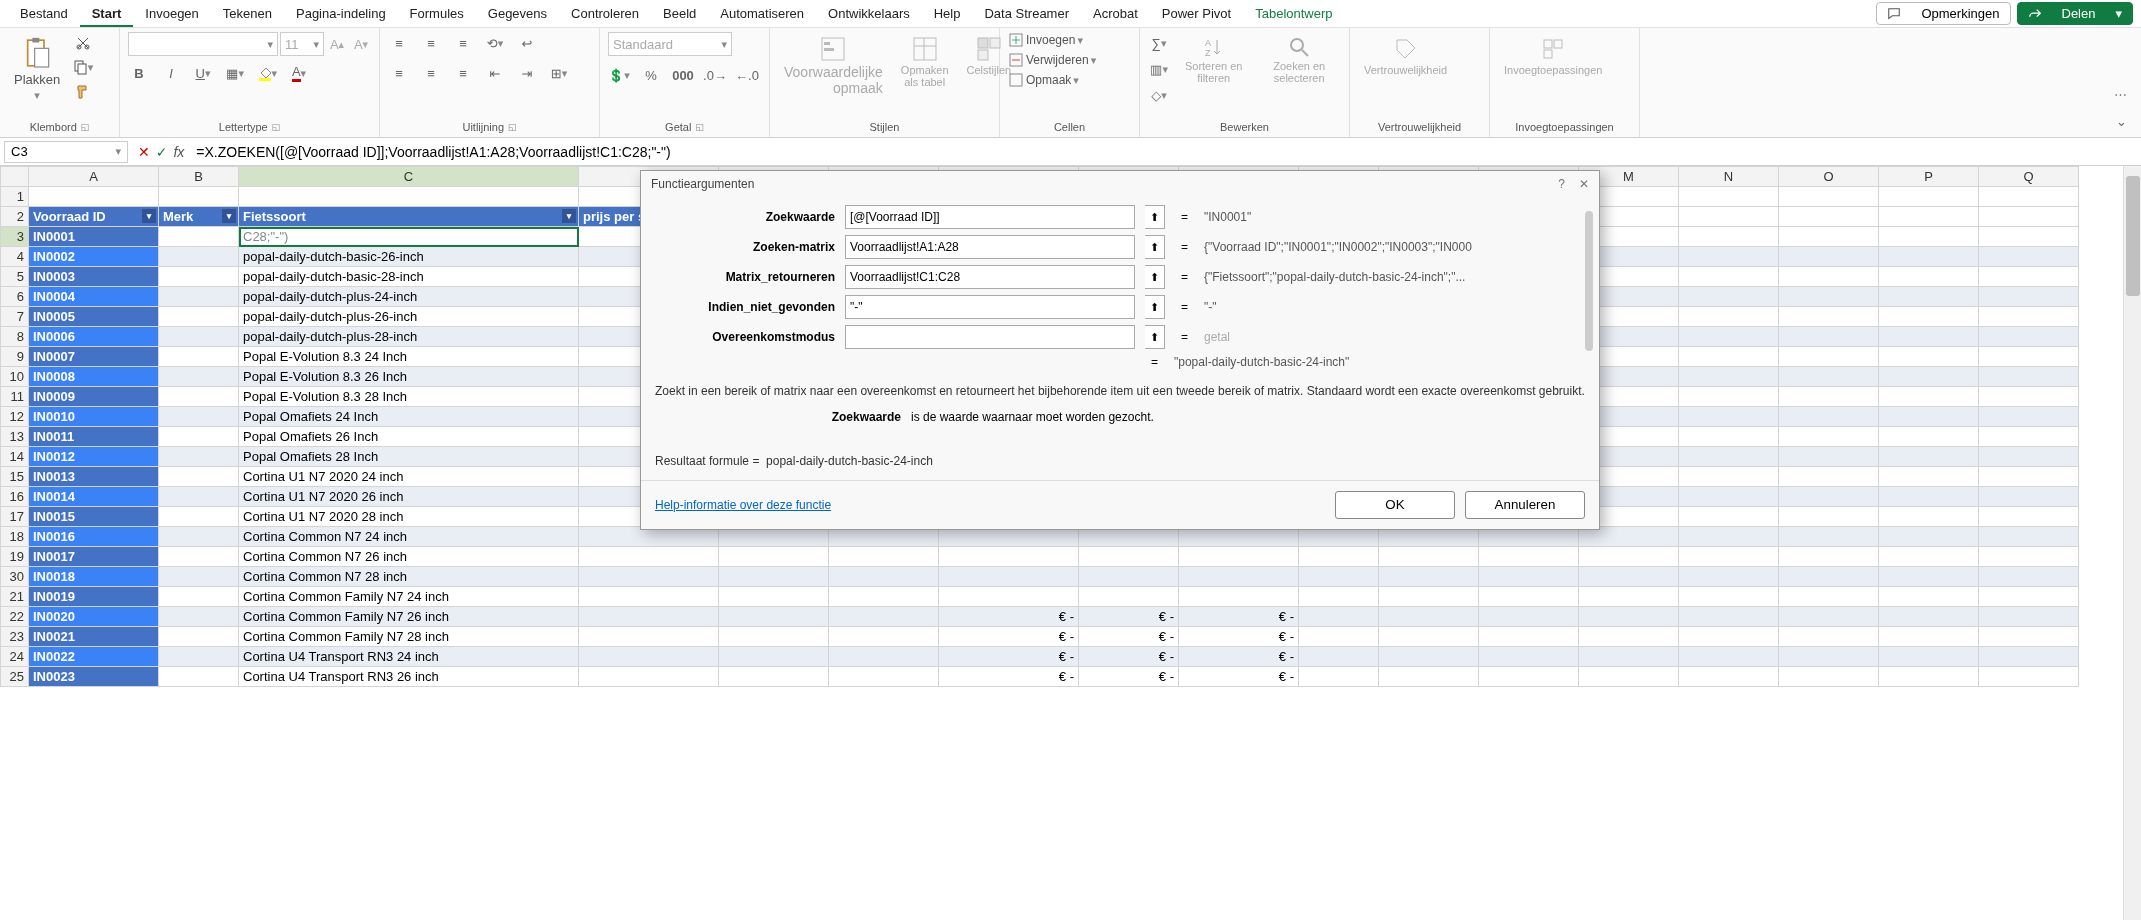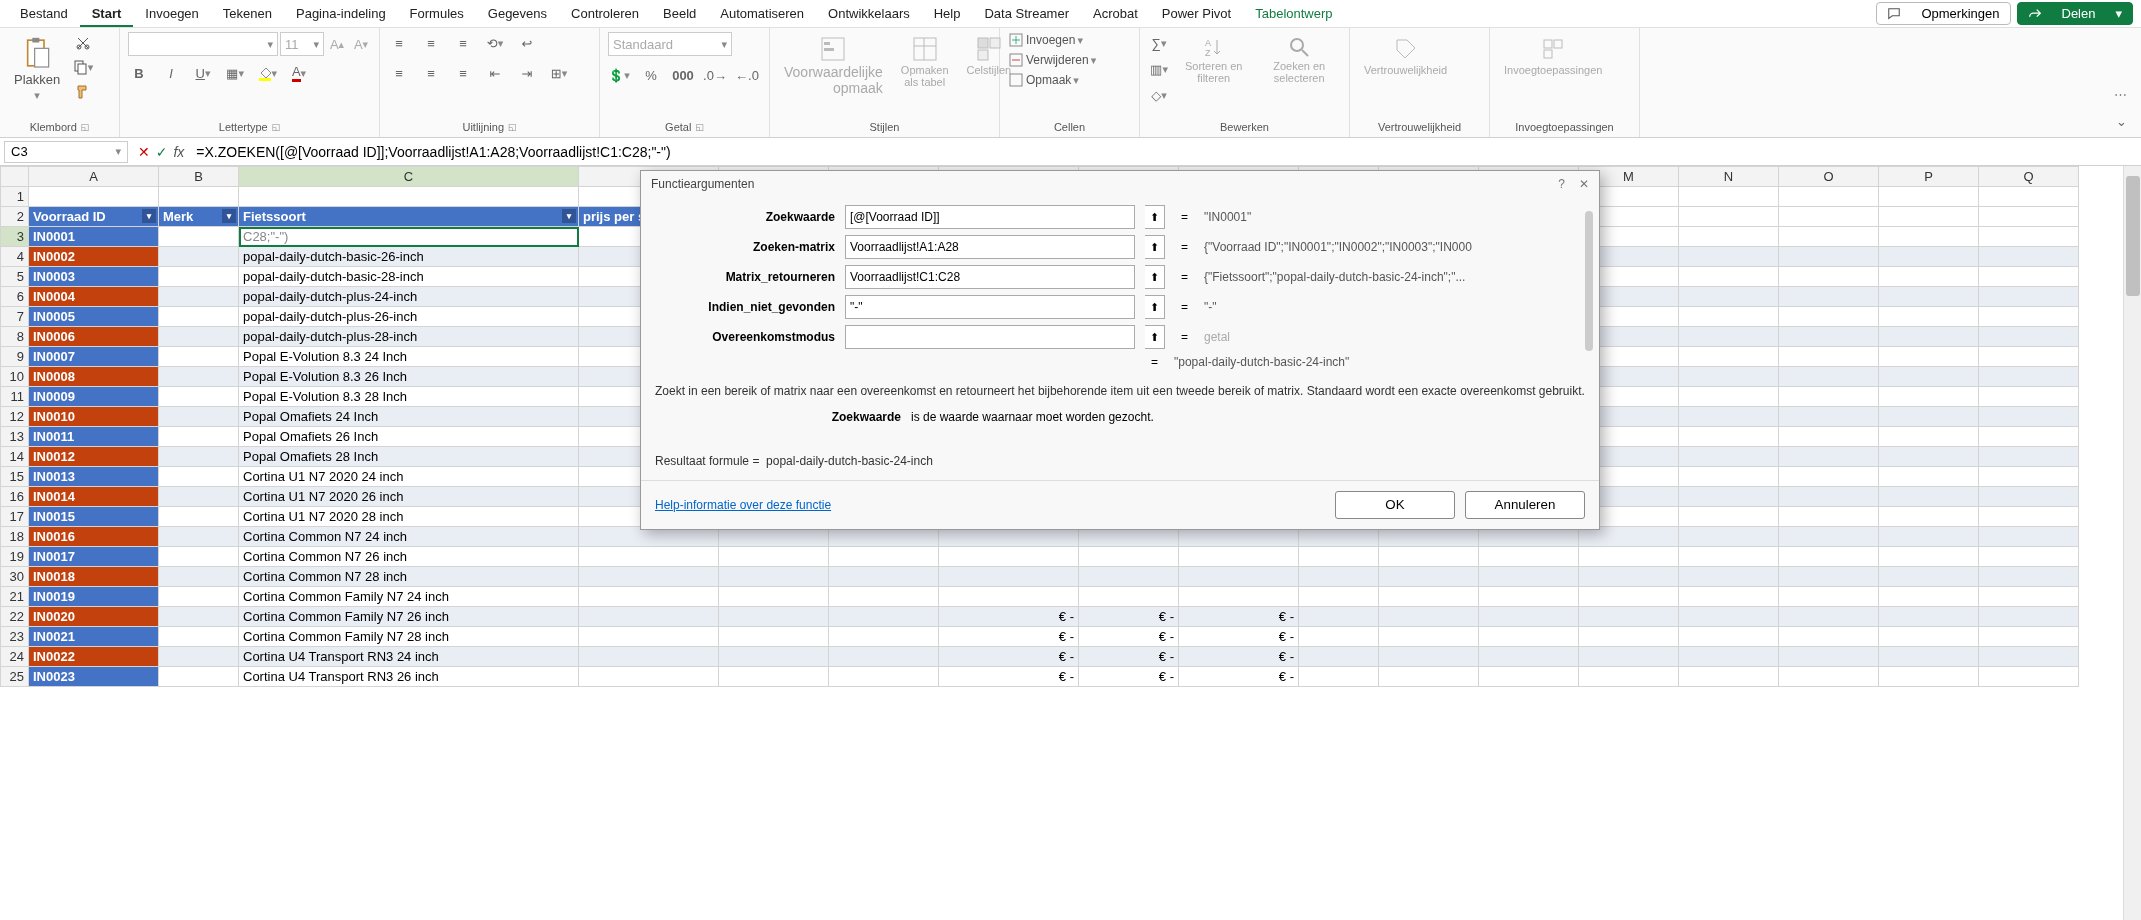--- a/index.html
+++ b/index.html
@@ -44,21 +44,21 @@
 .grid th,.grid td{border:1px solid #d4d4d4;height:20px;padding:0 4px;font-size:13px;white-space:nowrap;overflow:hidden;}
 .grid th{background:#f3f3f3;font-weight:400;color:#333;text-align:center;}
 .grid th.corner{background:#f3f3f3;width:28px;}
 .grid th.rowh{width:28px;text-align:right;padding-right:4px;}
 .grid th.colh.selcol{background:#d2e3c8;}
 .grid th.rowh.selrow{background:#d2e3c8;}
 .grid td.hdrcell{background:#4472c4;color:#fff;font-weight:600;position:relative;}
 .grid td.hdrcell .fbtn{position:absolute;right:2px;top:2px;width:14px;height:14px;background:#305496;color:#fff;font-size:9px;display:flex;align-items:center;justify-content:center;}
 .grid td.zebra{background:#e9edf4;}
 .grid td.idcell{color:#fff;background:#4472c4;font-weight:600;}
-.grid td.idcell.zebra{background:#c2410c;}
+.grid td.idcell.zebra{background:#3b82f6;}
 .grid td.sel{outline:2px solid #107c41;outline-offset:-2px;}
 .grid td.alignr{text-align:right;}
 
 
 .dialog{position:absolute;left:640px;top:4px;width:960px;background:#f8f8f8;border:1px solid #999;box-shadow:4px 4px 14px rgba(0,0,0,0.3);font-size:12px;}
 .dialog .titlebar{display:flex;justify-content:space-between;align-items:center;padding:6px 10px;color:#444;}
 .dialog .titlebar .icons{display:flex;gap:14px;color:#777;}
 .dialog .body{padding:8px 14px 12px;}
 .dialog .fname{font-weight:600;margin-bottom:10px;}
 .dialog .argrow{display:flex;align-items:center;gap:10px;margin-bottom:6px;}

